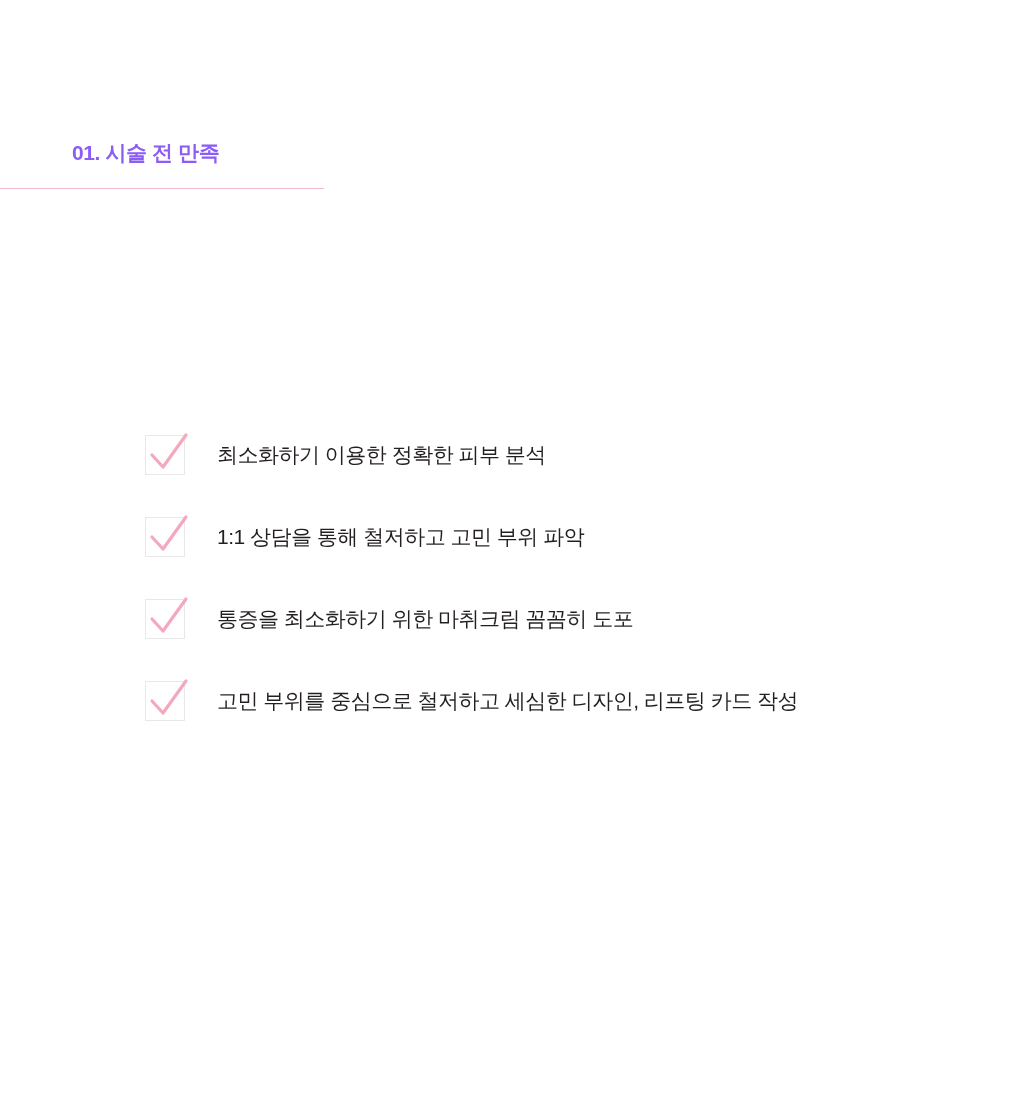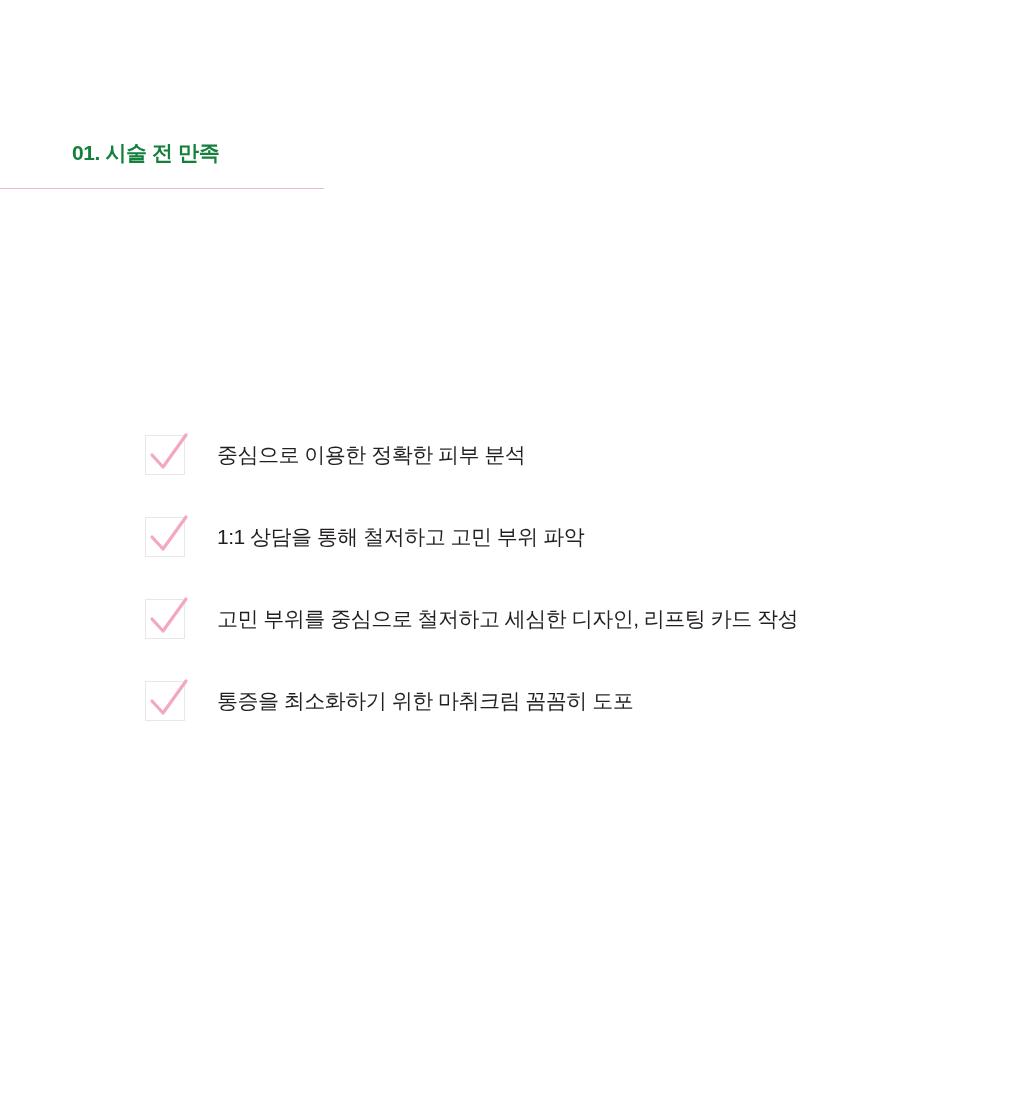--- a/index.html
+++ b/index.html
@@ -20,21 +20,21 @@
   .section-head {
     position: absolute;
     left: 0;
     top: 138px;
     width: 324px;
   }
   .section-title {
     font-size: 21px;
     font-weight: 600;
     letter-spacing: -0.4px;
-    color: #15803d;
+    color: #8b5cf6;
     padding-left: 72px;
     line-height: 1.4;
     white-space: nowrap;
   }
   .section-rule {
     margin-top: 21px;
     width: 324px;
     height: 1px;
     background: #f2b9c8;
   }
@@ -90,43 +90,43 @@
 </div>
 
 <div class="checklist">
 
   <div class="check-row">
     <div class="check-box">
       <svg viewBox="0 0 52 52">
         <path d="M10 26 L21 38 L44 6" fill="none" stroke="#f4a8bd" stroke-width="3.2" stroke-linecap="round" stroke-linejoin="round"></path>
       </svg>
     </div>
-    <div class="check-label">중심으로 이용한 정확한 피부 분석</div>
+    <div class="check-label">최소화하기 이용한 정확한 피부 분석</div>
   </div>
 
   <div class="check-row">
     <div class="check-box">
       <svg viewBox="0 0 52 52">
         <path d="M10 26 L21 38 L44 6" fill="none" stroke="#f4a8bd" stroke-width="3.2" stroke-linecap="round" stroke-linejoin="round"></path>
       </svg>
     </div>
     <div class="check-label">1:1 상담을 통해 철저하고 고민 부위 파악</div>
   </div>
 
   <div class="check-row">
     <div class="check-box">
       <svg viewBox="0 0 52 52">
         <path d="M10 26 L21 38 L44 6" fill="none" stroke="#f4a8bd" stroke-width="3.2" stroke-linecap="round" stroke-linejoin="round"></path>
       </svg>
     </div>
-    <div class="check-label">고민 부위를 중심으로 철저하고 세심한 디자인, 리프팅 카드 작성</div>
+    <div class="check-label">통증을 최소화하기 위한 마취크림 꼼꼼히 도포</div>
   </div>
 
   <div class="check-row">
     <div class="check-box">
       <svg viewBox="0 0 52 52">
         <path d="M10 26 L21 38 L44 6" fill="none" stroke="#f4a8bd" stroke-width="3.2" stroke-linecap="round" stroke-linejoin="round"></path>
       </svg>
     </div>
-    <div class="check-label">통증을 최소화하기 위한 마취크림 꼼꼼히 도포</div>
+    <div class="check-label">고민 부위를 중심으로 철저하고 세심한 디자인, 리프팅 카드 작성</div>
   </div>
 
 </div>
 
 </body></html>

